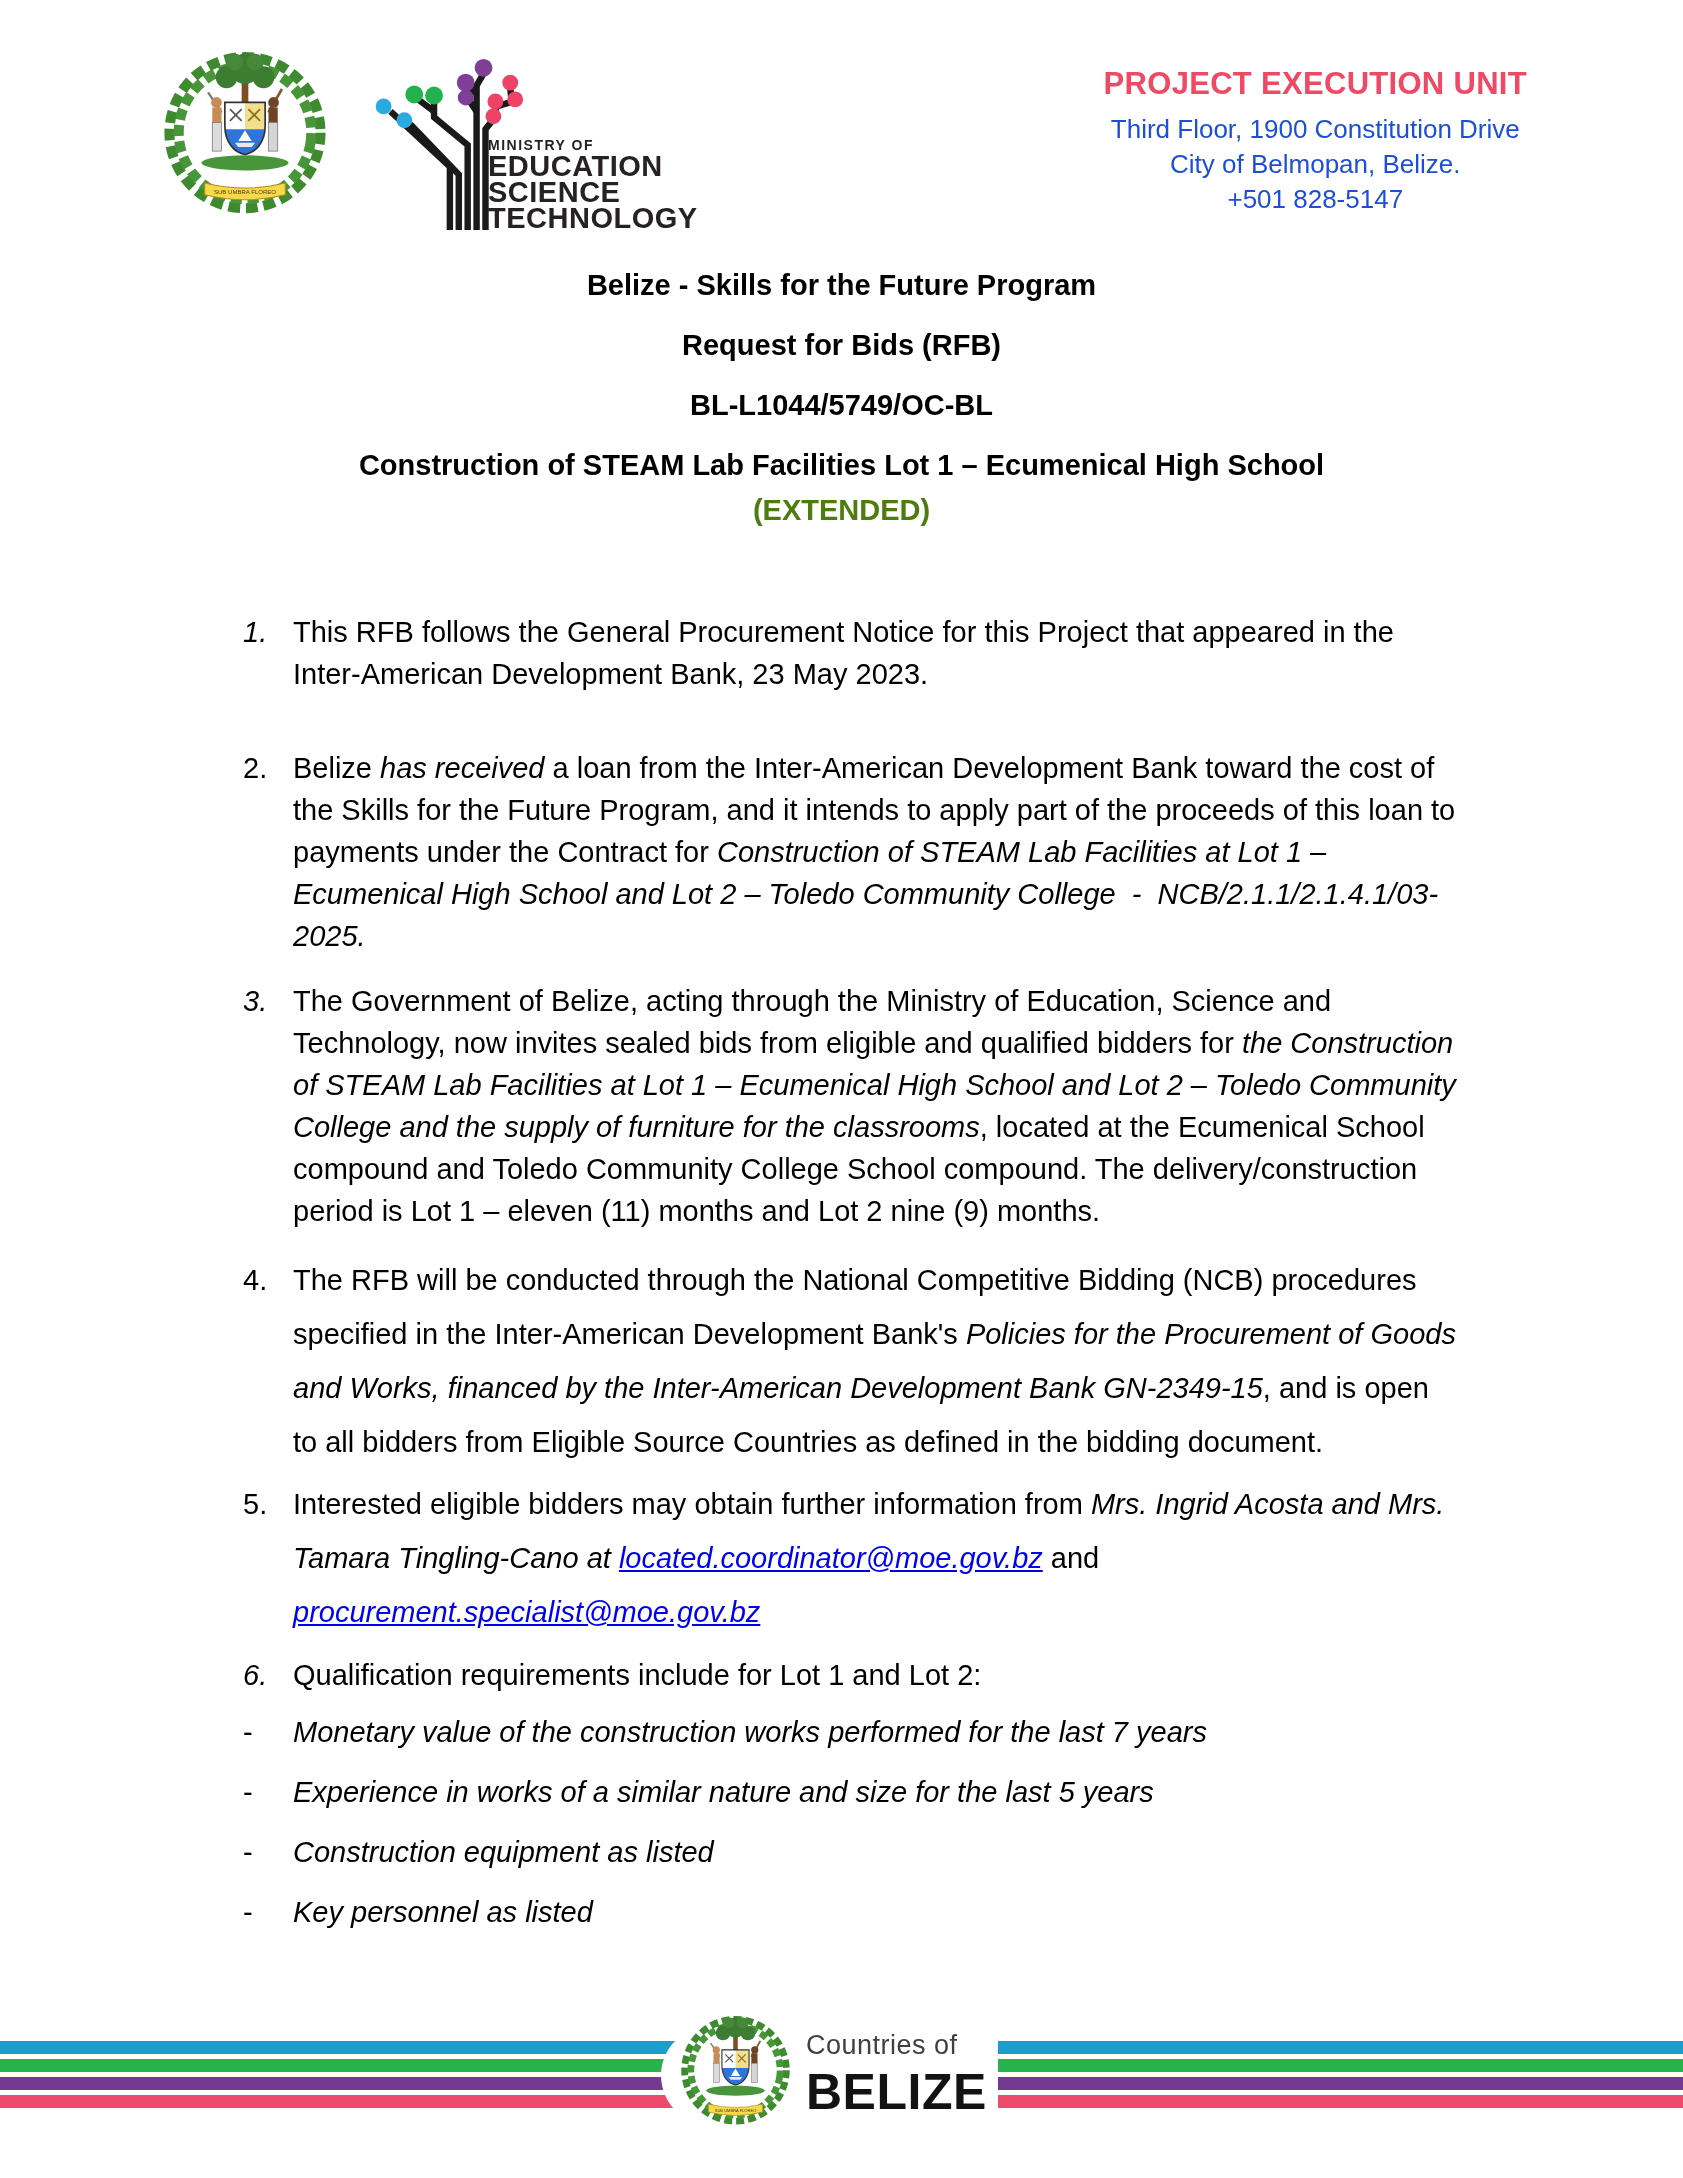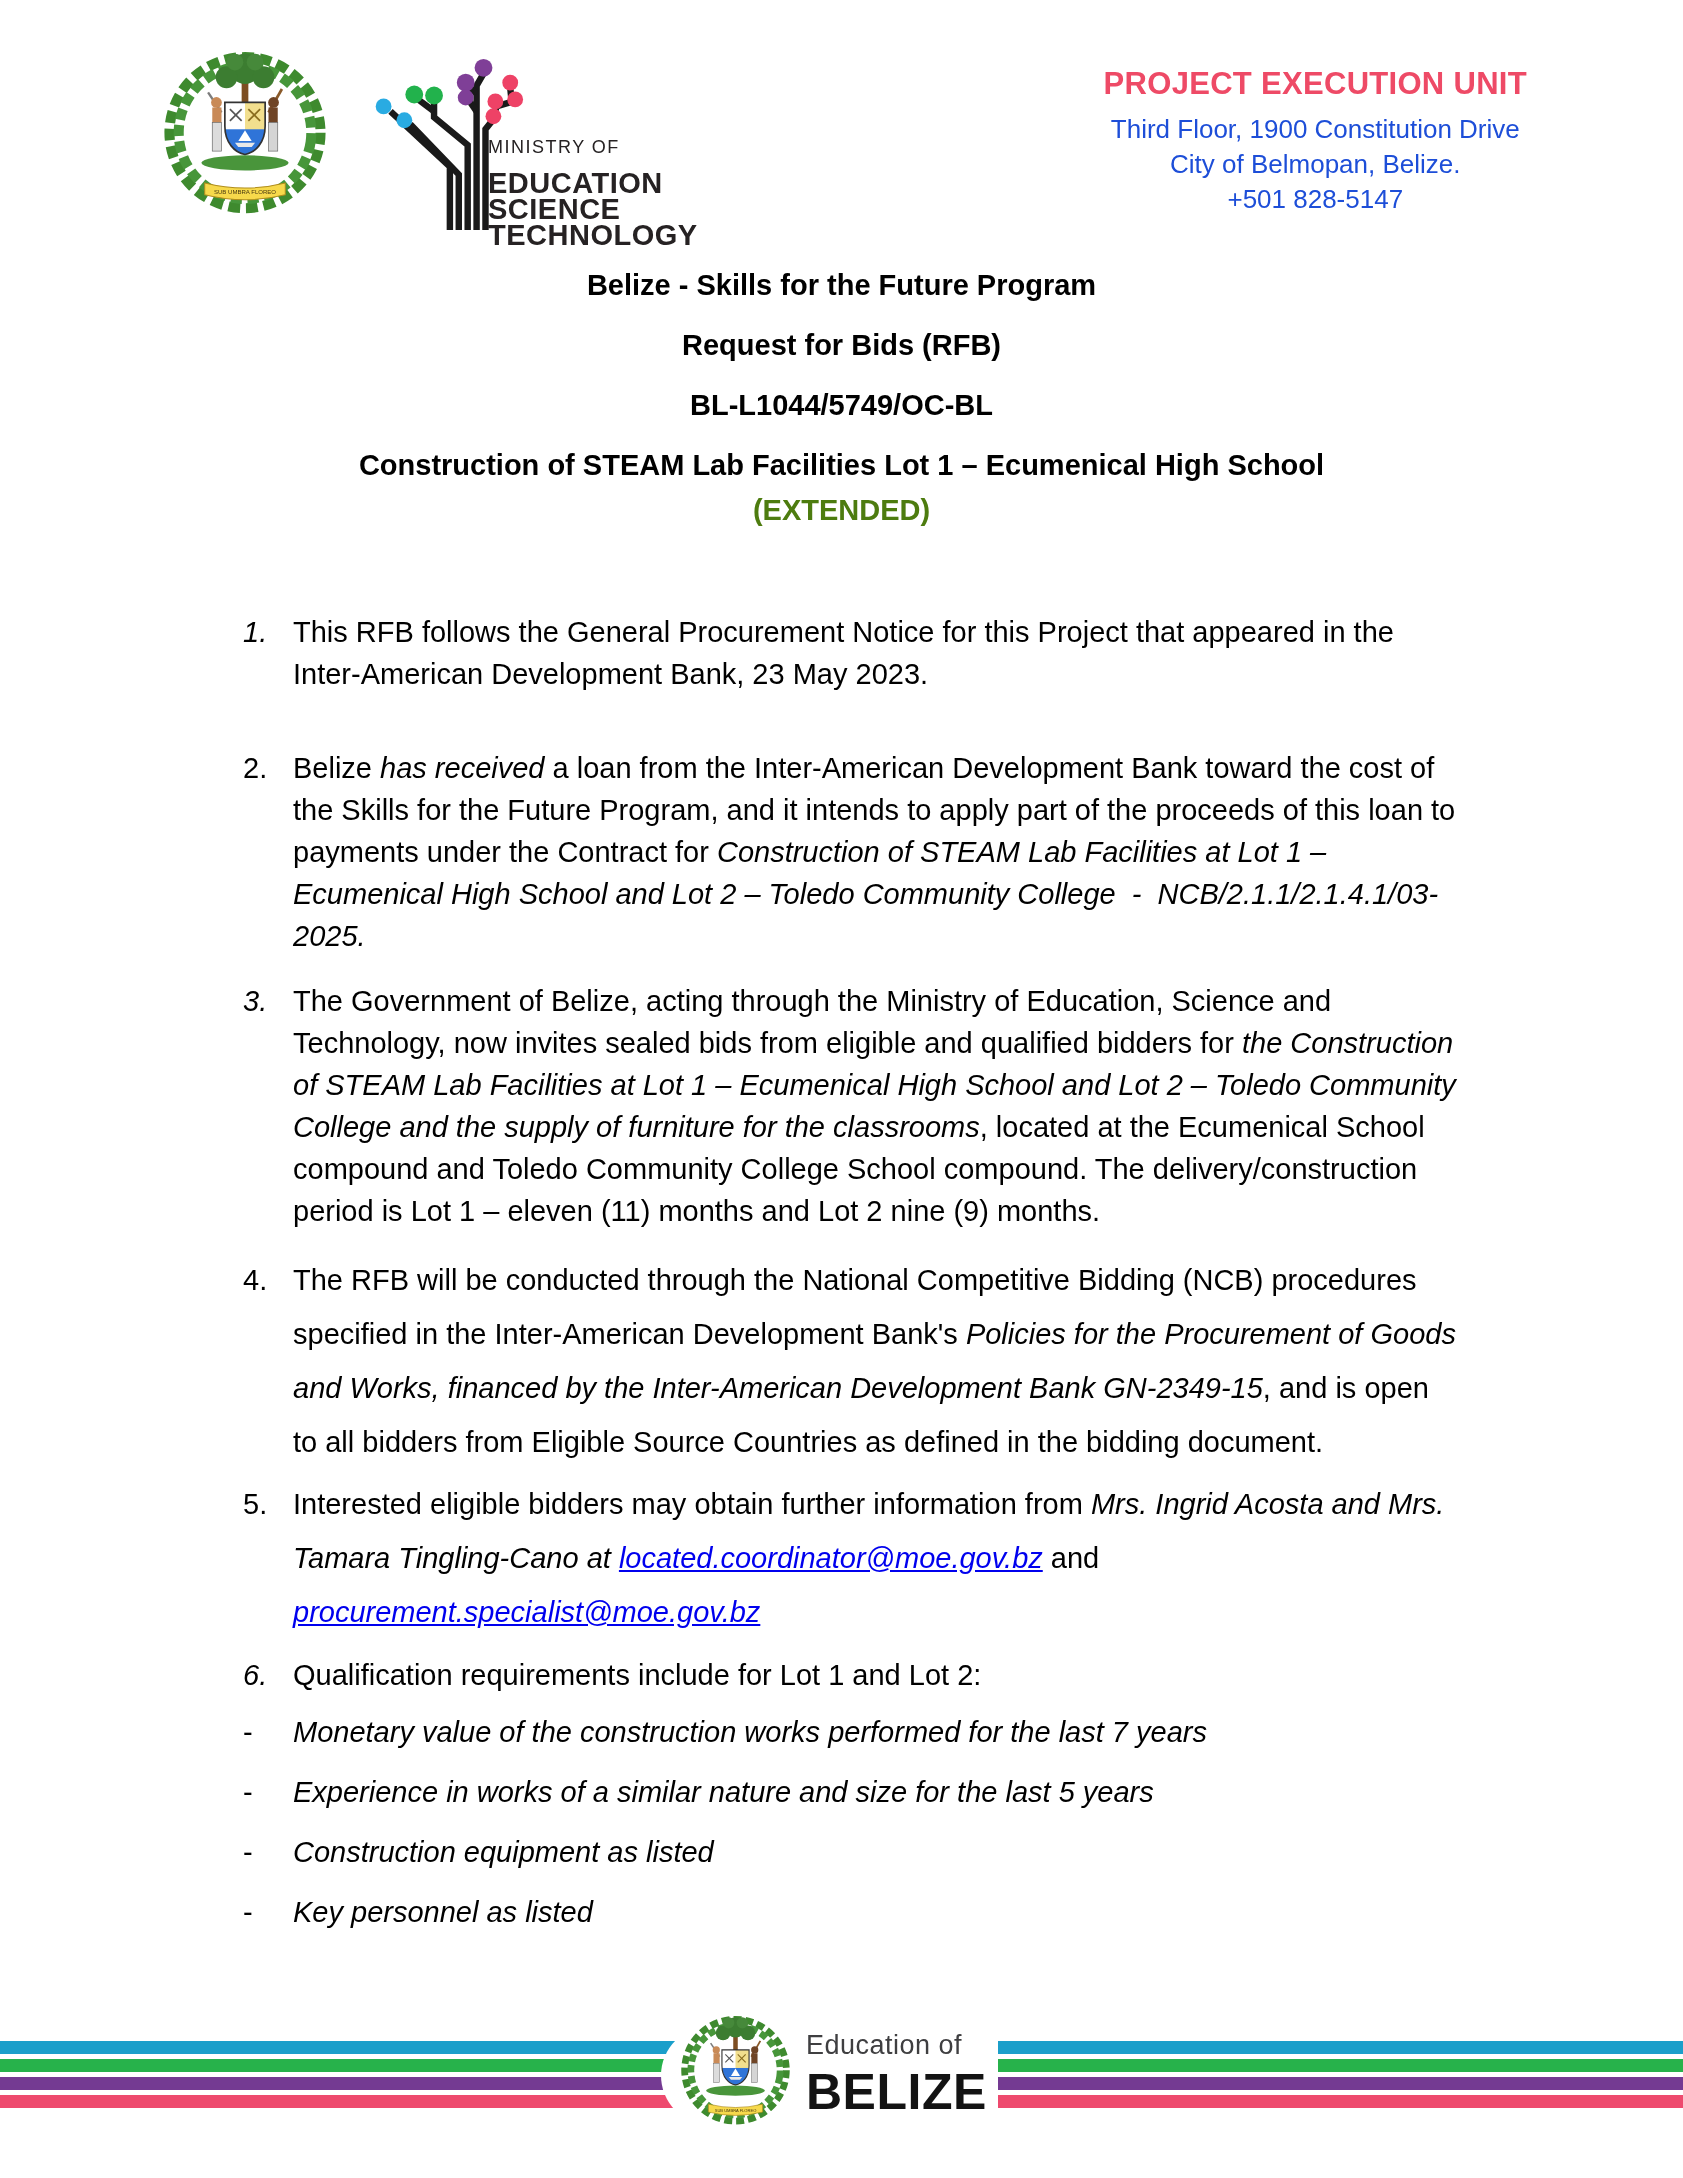--- a/index.html
+++ b/index.html
@@ -9,21 +9,21 @@
     font-family:"Liberation Sans", sans-serif; color:#000; overflow:hidden;
     margin:0 auto;
   }
   
   .header { position:absolute; top:42px; left:161px; right:156px; display:flex; justify-content:space-between; align-items:flex-start; }
   .header-left { display:flex; align-items:flex-start; }
   .coat-svg { width:168px; height:188px; display:block; }
   .moest { position:relative; width:312px; height:183px; margin-left:18px; margin-top:8px; }
   .moest-tree { position:absolute; left:0; top:0; width:183px; height:183px; }
   .moest-text { position:absolute; left:141px; top:87px; color:#262223; }
-  .moest-text .m-small { font-size:18px; font-weight:normal; letter-spacing:1.5px; margin-bottom:12px; }
+  .moest-text .m-small { font-size:14px; font-weight:bold; letter-spacing:1.5px; margin-bottom:0; }
   .moest-text .m-big { font-size:29px; font-weight:bold; letter-spacing:0.5px; line-height:26px; }
   .peu { text-align:center; padding-top:24px; }
   .peu-title { font-size:31px; font-weight:bold; color:#ee4a66; letter-spacing:0.3px; margin-bottom:10px; }
   .peu-line { font-size:26px; color:#1d4ed8; line-height:35px; }
   
   .titles { position:absolute; top:270px; left:0; width:100%; text-align:center; font-weight:bold; font-size:29px; }
   .t-line { line-height:30px; }
   .mb30 { margin-bottom:30px; }
   .mb15 { margin-bottom:15px; }
   .t-red { color:#4d7c0f; }
@@ -210,19 +210,19 @@
     <div class="stripe s-green"></div>
     <div class="stripe s-purple"></div>
     <div class="stripe s-pink"></div>
   </div>
   <div class="stripe-mask"></div>
   <div class="footer-logo">
     <svg class="footer-coat" viewBox="0 0 100 112">
         <use href="#coat"></use>
       </svg>
     <div class="gov-text">
-      <div class="gov-of">Education of</div>
+      <div class="gov-of">Countries of</div>
       <div class="gov-belize">BELIZE</div>
     </div>
   </div>
 
 </div>
 
 
 </body></html>

